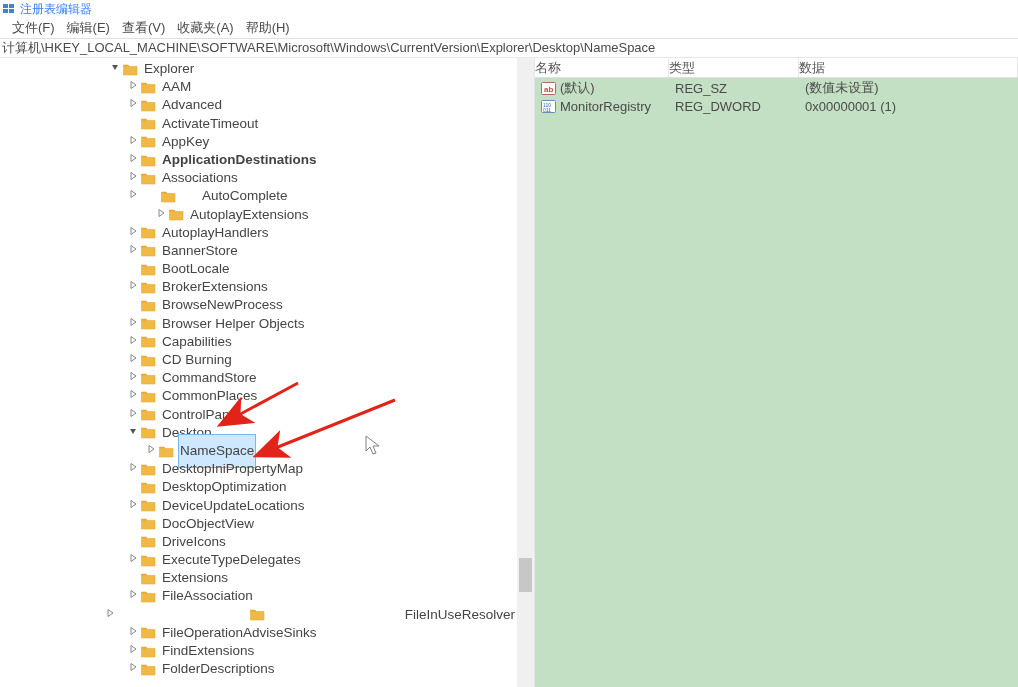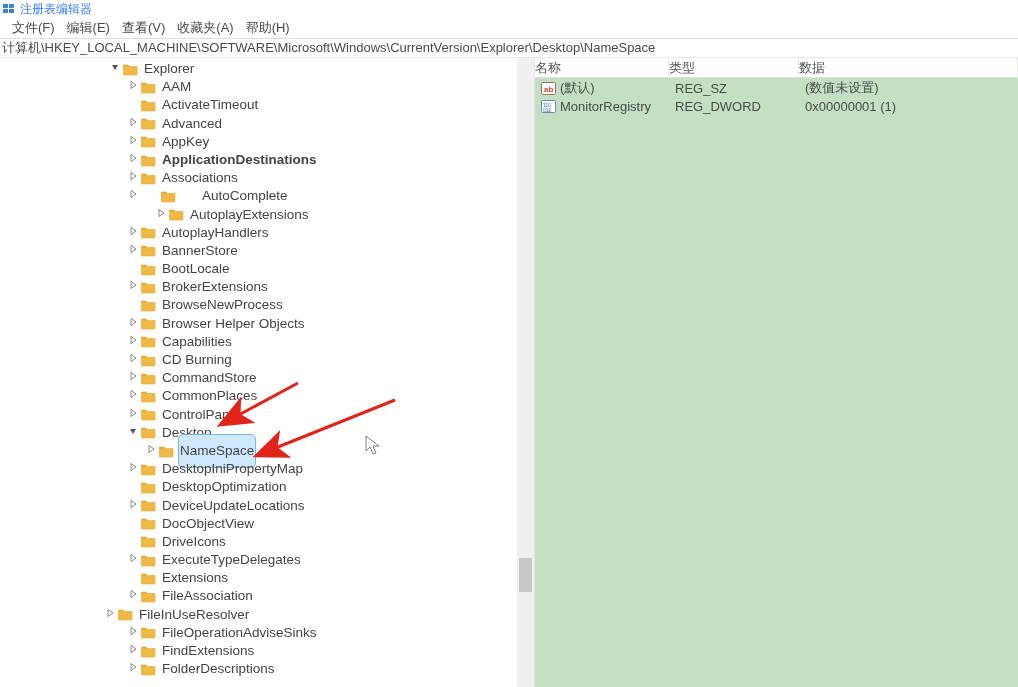--- a/index.html
+++ b/index.html
@@ -110,21 +110,21 @@
   .tree-row .toggle.empty { visibility: hidden; }
   .tree-row .folder-icon {
     width: 16px; height: 14px; margin-right: 4px;
     display: inline-flex; align-items: center; justify-content: center;
   }
   .tree-row .label { padding: 0 2px; }
   .tree-row.selected .label {
     background: #cde8ff;
     border: 1px solid #7ab7e8;
     padding: 7px 1px;
-    border-radius: 5px;
+    border-radius: 0;
   }
 
   
   .values-pane {
     flex: 1 1 auto;
     background: #c4e0c4;
     position: relative;
   }
   .values-header {
     display: flex;
@@ -222,51 +222,51 @@
               </svg></span>
             <span class="folder-icon">
               <svg width="15" height="13" viewBox="0 0 15 13">
     <path d="M0.5,2 L5,2 L6.5,3.5 L14,3.5 L14,12 L0.5,12 Z" fill="#f0b946" stroke="#e6a836" stroke-width="0.6"></path>
     <path d="M0.5,2 L5,2 L6.5,3.5 L0.5,3.5 Z" fill="#e6a836"></path>
   </svg>
             </span>
             <span class="label">AAM</span>
           </li>
           <li class="tree-row" style="padding-left: 126px;">
+            <span class="toggle"><svg width="10" height="10" viewBox="0 0 10 10">
+                <path d="M3,1.5 L8,5 L3,8.5 Z" fill="none" stroke="#888" stroke-width="1"></path>
+              </svg></span>
+            <span class="folder-icon">
+              <svg width="15" height="13" viewBox="0 0 15 13">
+    <path d="M0.5,2 L5,2 L6.5,3.5 L14,3.5 L14,12 L0.5,12 Z" fill="#f0b946" stroke="#e6a836" stroke-width="0.6"></path>
+    <path d="M0.5,2 L5,2 L6.5,3.5 L0.5,3.5 Z" fill="#e6a836"></path>
+  </svg>
+            </span>
+            <span class="label">Advanced</span>
+          </li>
+          <li class="tree-row" style="padding-left: 126px;">
             <span class="toggle empty"> </span>
             <span class="folder-icon">
               <svg width="15" height="13" viewBox="0 0 15 13">
     <path d="M0.5,2 L5,2 L6.5,3.5 L14,3.5 L14,12 L0.5,12 Z" fill="#f0b946" stroke="#e6a836" stroke-width="0.6"></path>
     <path d="M0.5,2 L5,2 L6.5,3.5 L0.5,3.5 Z" fill="#e6a836"></path>
   </svg>
             </span>
             <span class="label">ActivateTimeout</span>
           </li>
           <li class="tree-row" style="padding-left: 126px;">
             <span class="toggle"><svg width="10" height="10" viewBox="0 0 10 10">
                 <path d="M3,1.5 L8,5 L3,8.5 Z" fill="none" stroke="#888" stroke-width="1"></path>
               </svg></span>
             <span class="folder-icon">
               <svg width="15" height="13" viewBox="0 0 15 13">
     <path d="M0.5,2 L5,2 L6.5,3.5 L14,3.5 L14,12 L0.5,12 Z" fill="#f0b946" stroke="#e6a836" stroke-width="0.6"></path>
     <path d="M0.5,2 L5,2 L6.5,3.5 L0.5,3.5 Z" fill="#e6a836"></path>
   </svg>
             </span>
-            <span class="label">Advanced</span>
-          </li>
-          <li class="tree-row" style="padding-left: 126px;">
-            <span class="toggle"><svg width="10" height="10" viewBox="0 0 10 10">
-                <path d="M3,1.5 L8,5 L3,8.5 Z" fill="none" stroke="#888" stroke-width="1"></path>
-              </svg></span>
-            <span class="folder-icon">
-              <svg width="15" height="13" viewBox="0 0 15 13">
-    <path d="M0.5,2 L5,2 L6.5,3.5 L14,3.5 L14,12 L0.5,12 Z" fill="#f0b946" stroke="#e6a836" stroke-width="0.6"></path>
-    <path d="M0.5,2 L5,2 L6.5,3.5 L0.5,3.5 Z" fill="#e6a836"></path>
-  </svg>
-            </span>
             <span class="label">AppKey</span>
           </li>
           <li class="tree-row" style="padding-left: 126px; font-weight: bold;">
             <span class="toggle"><svg width="10" height="10" viewBox="0 0 10 10">
                 <path d="M3,1.5 L8,5 L3,8.5 Z" fill="none" stroke="#888" stroke-width="1"></path>
               </svg></span>
             <span class="folder-icon">
               <svg width="15" height="13" viewBox="0 0 15 13">
     <path d="M0.5,2 L5,2 L6.5,3.5 L14,3.5 L14,12 L0.5,12 Z" fill="#f0b946" stroke="#e6a836" stroke-width="0.6"></path>
     <path d="M0.5,2 L5,2 L6.5,3.5 L0.5,3.5 Z" fill="#e6a836"></path>
@@ -543,21 +543,21 @@
                 <path d="M3,1.5 L8,5 L3,8.5 Z" fill="none" stroke="#888" stroke-width="1"></path>
               </svg></span>
             <span class="folder-icon">
               <svg width="15" height="13" viewBox="0 0 15 13">
     <path d="M0.5,2 L5,2 L6.5,3.5 L14,3.5 L14,12 L0.5,12 Z" fill="#f0b946" stroke="#e6a836" stroke-width="0.6"></path>
     <path d="M0.5,2 L5,2 L6.5,3.5 L0.5,3.5 Z" fill="#e6a836"></path>
   </svg>
             </span>
             <span class="label">FileAssociation</span>
           </li>
-          <li class="tree-row" style="padding-left: 103px;">
+          <li class="tree-row" style="padding-left: 103px; justify-content: space-between;">
             <span class="toggle"><svg width="10" height="10" viewBox="0 0 10 10">
                 <path d="M3,1.5 L8,5 L3,8.5 Z" fill="none" stroke="#888" stroke-width="1"></path>
               </svg></span>
             <span class="folder-icon">
               <svg width="15" height="13" viewBox="0 0 15 13">
     <path d="M0.5,2 L5,2 L6.5,3.5 L14,3.5 L14,12 L0.5,12 Z" fill="#f0b946" stroke="#e6a836" stroke-width="0.6"></path>
     <path d="M0.5,2 L5,2 L6.5,3.5 L0.5,3.5 Z" fill="#e6a836"></path>
   </svg>
             </span>
             <span class="label">FileInUseResolver</span>

